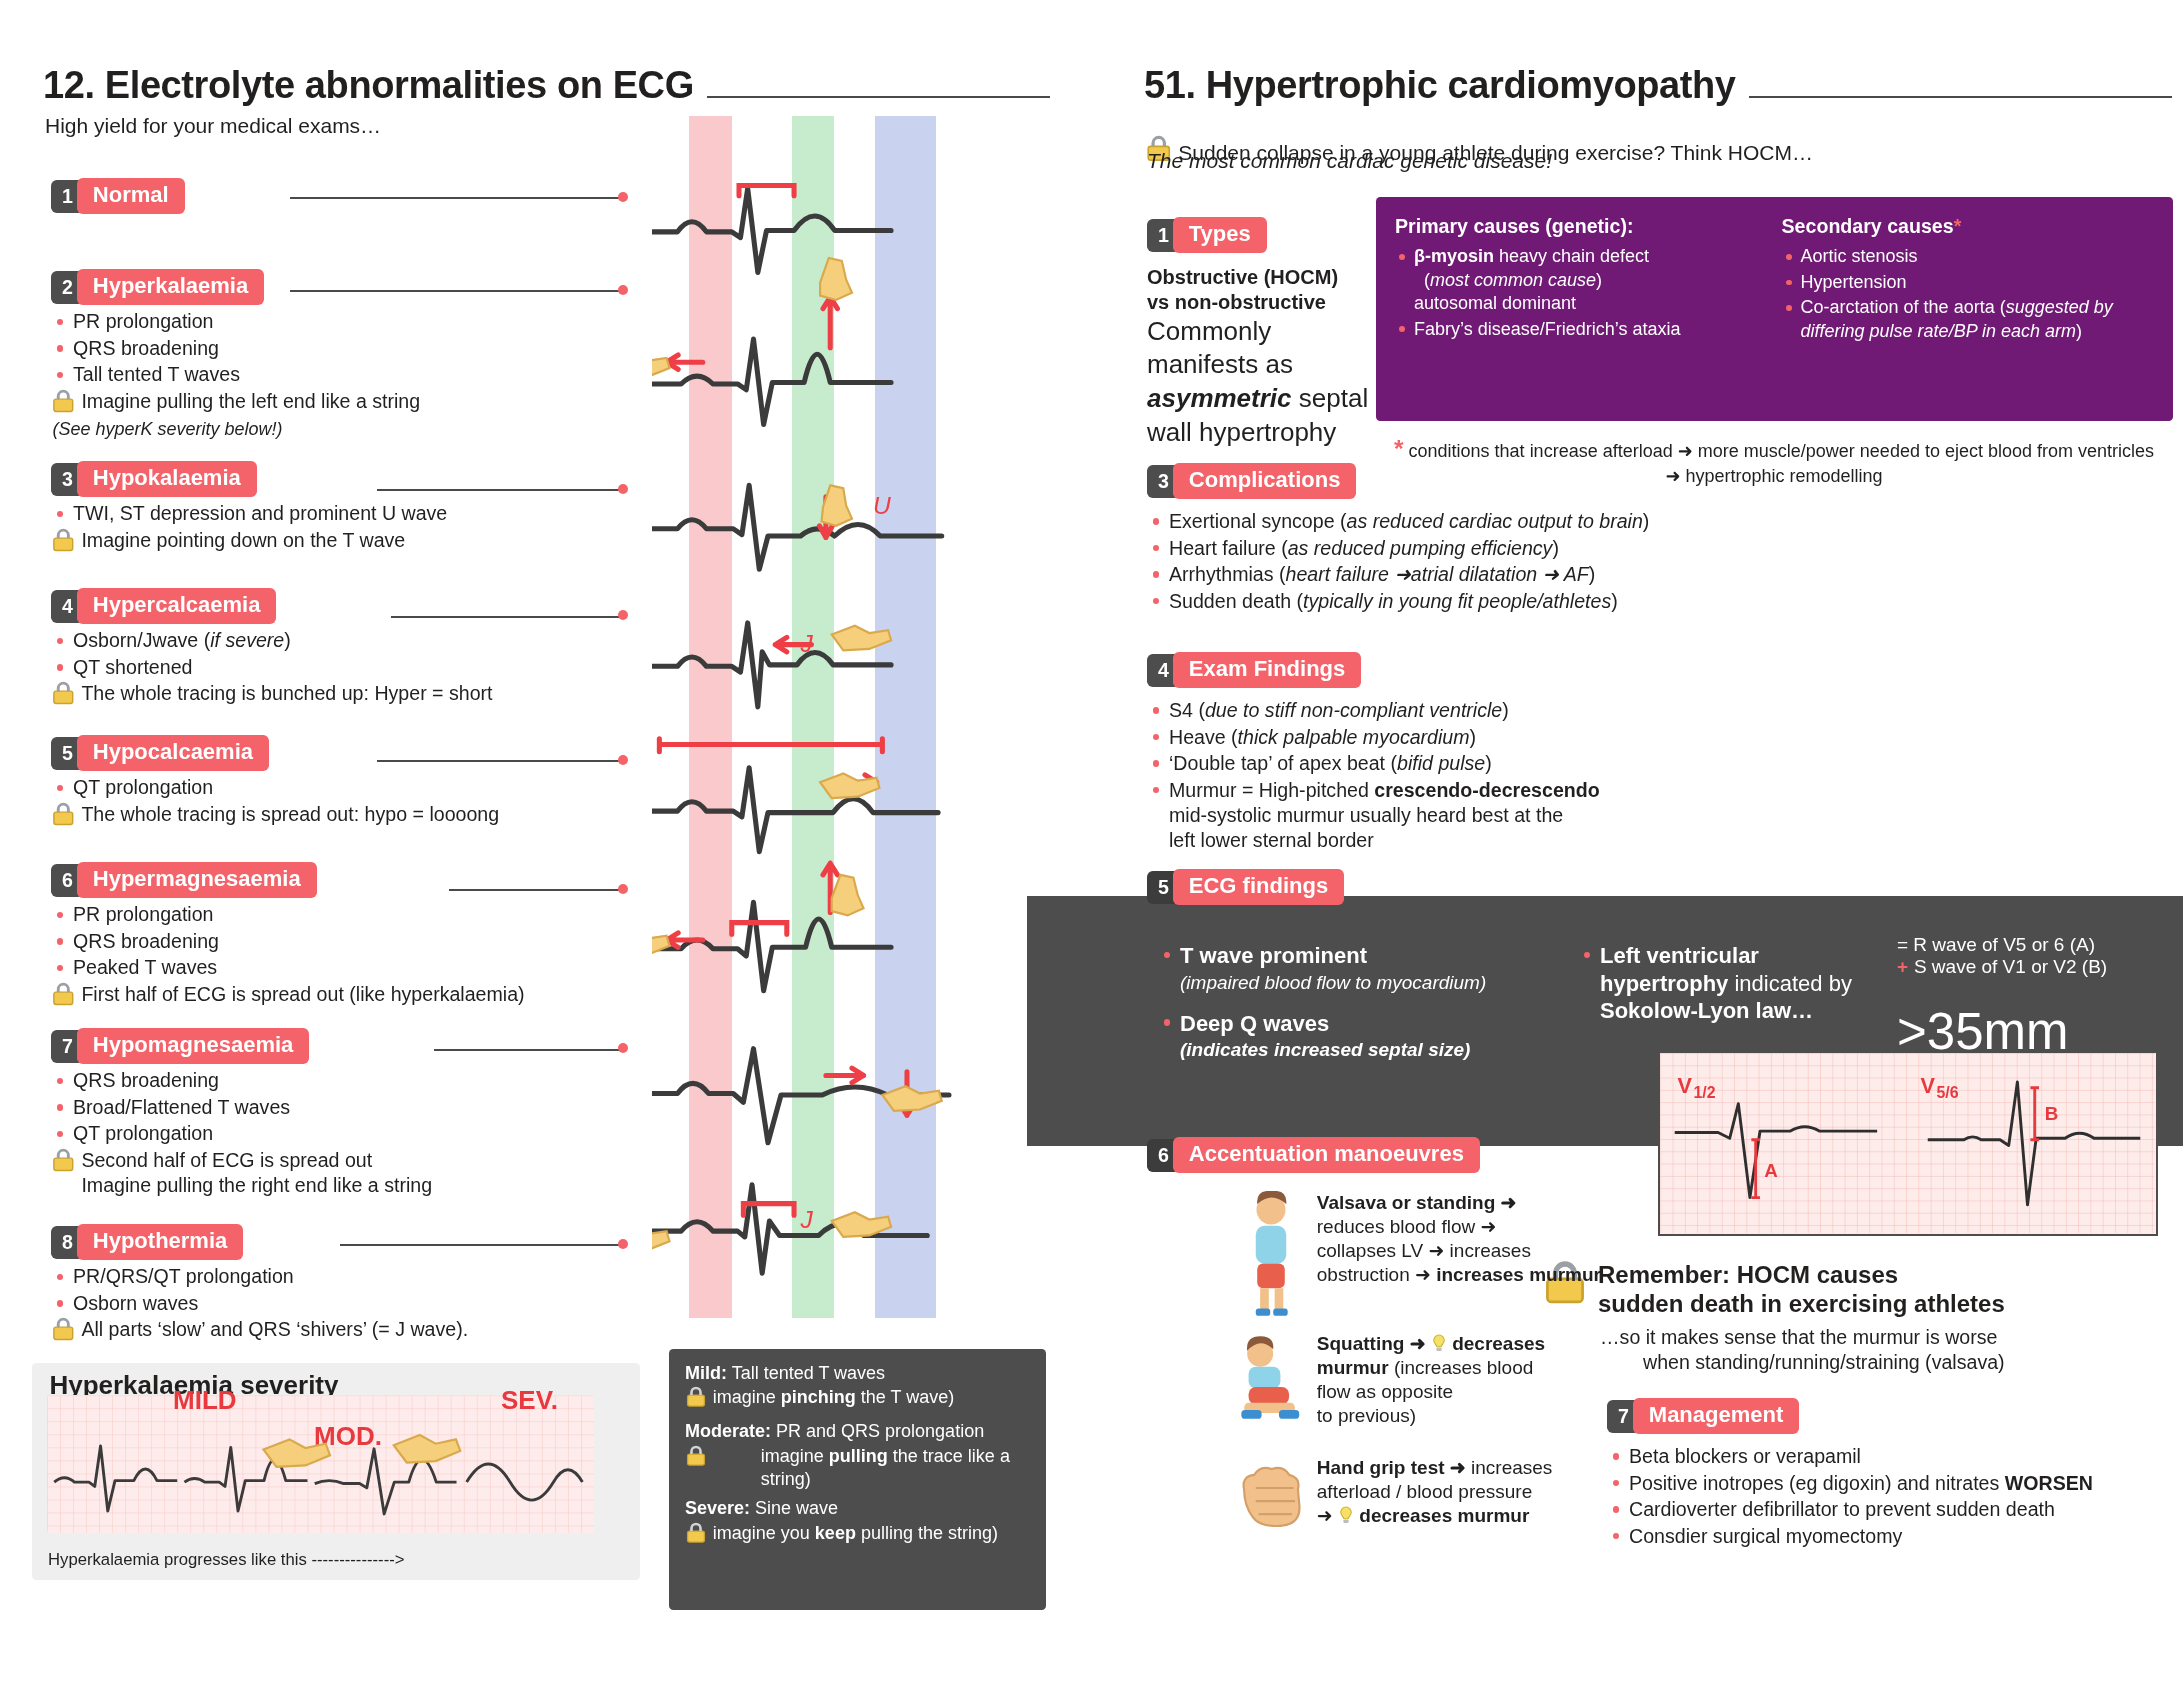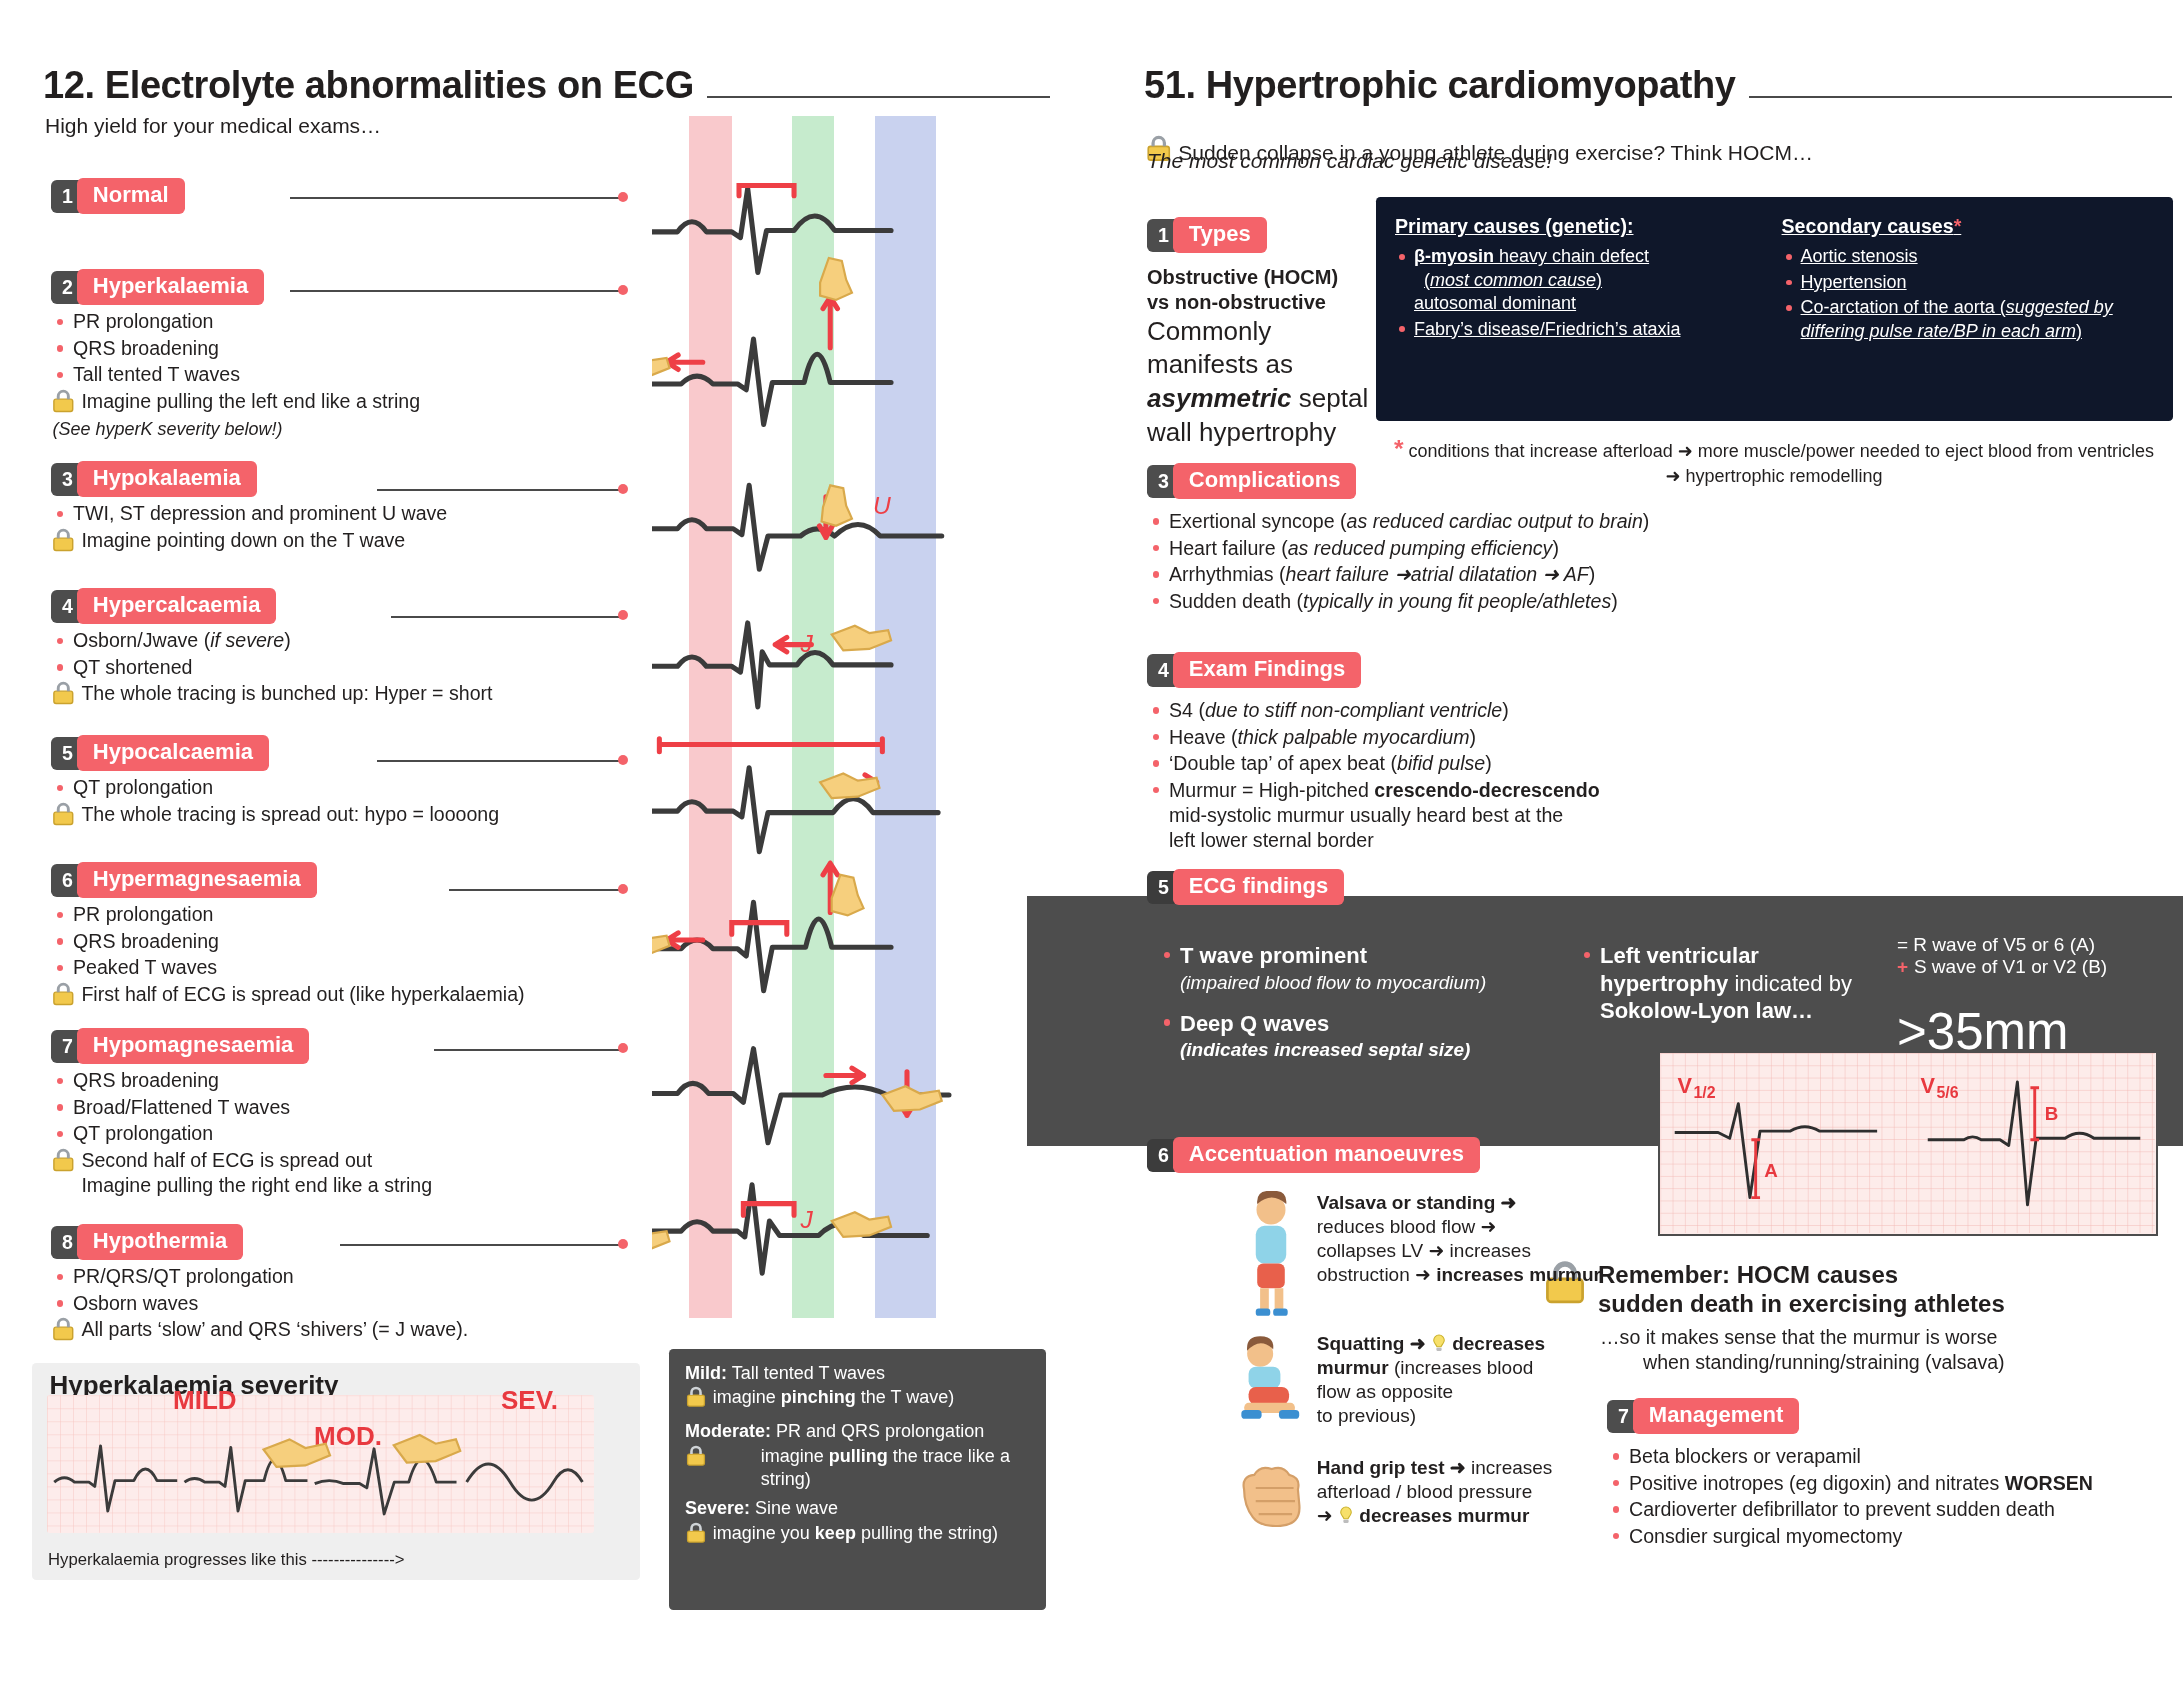--- a/index.html
+++ b/index.html
@@ -76,21 +76,21 @@
   .sev-strip {
     position:absolute; left:14.5px; top:32px; width:547px; height:138px;
     background:#fdeceb; border-radius:2.9px; overflow:hidden;
   }
   .sevlabel { position:absolute; color:#e8393f; font-weight:bold; font-size:26px; }
   .sevfoot { position:absolute; left:16px; top:187px; font-size:16.7px; }
 
   
   #right { position:absolute; left:1115px; top:0; width:1068px; height:1694px; }
 
-  .darkbox { background:#0f172a; color:#fff;text-decoration:underline; }
+  .darkbox { background:#701a75; color:#fff; }
 
   .causesbox {
     position:absolute; left:1376px; top:197px; width:789px; height:224px;
     border-radius:4.3px; padding:17.4px 19px 8.7px 19px; font-size:18px; line-height:1.28;
   }
   .twocol { display:flex; gap:22px; }
   ul.wbul { margin:5.8px 0 0 0; padding:0; list-style:none; }
   ul.wbul li { position:relative; padding-left:19px; font-size:18px; line-height:1.3; margin-bottom:2.2px;}
   ul.wbul li:before { content:""; position:absolute; left:4.3px; top:8.7px; width:5.8px; height:5.8px; border-radius:50%; background:#f4636a; }
 

